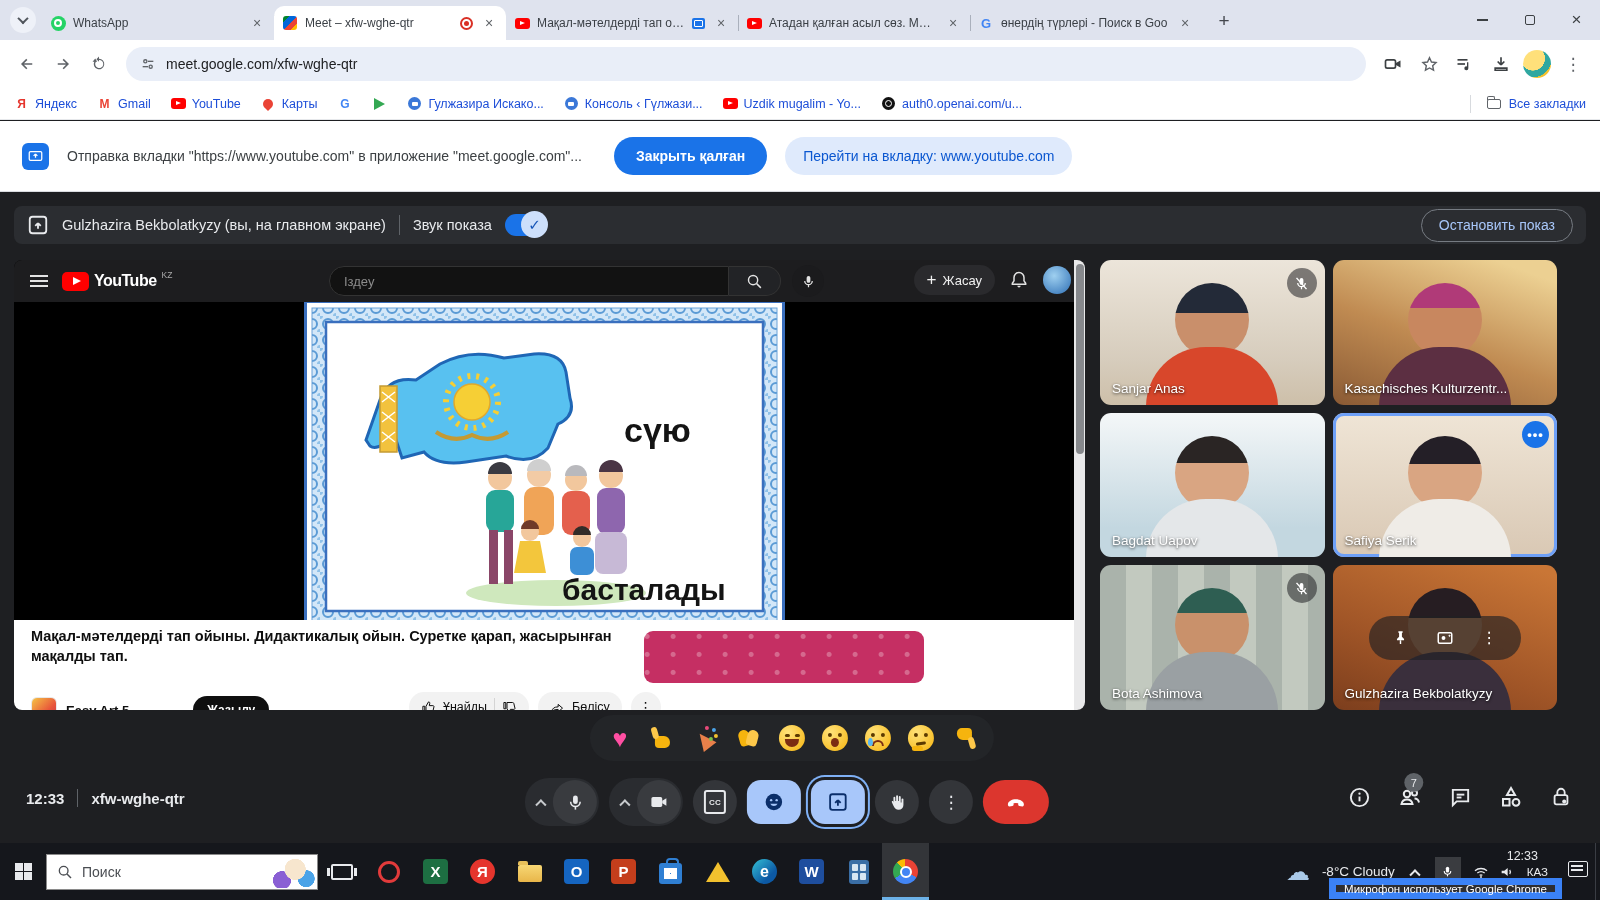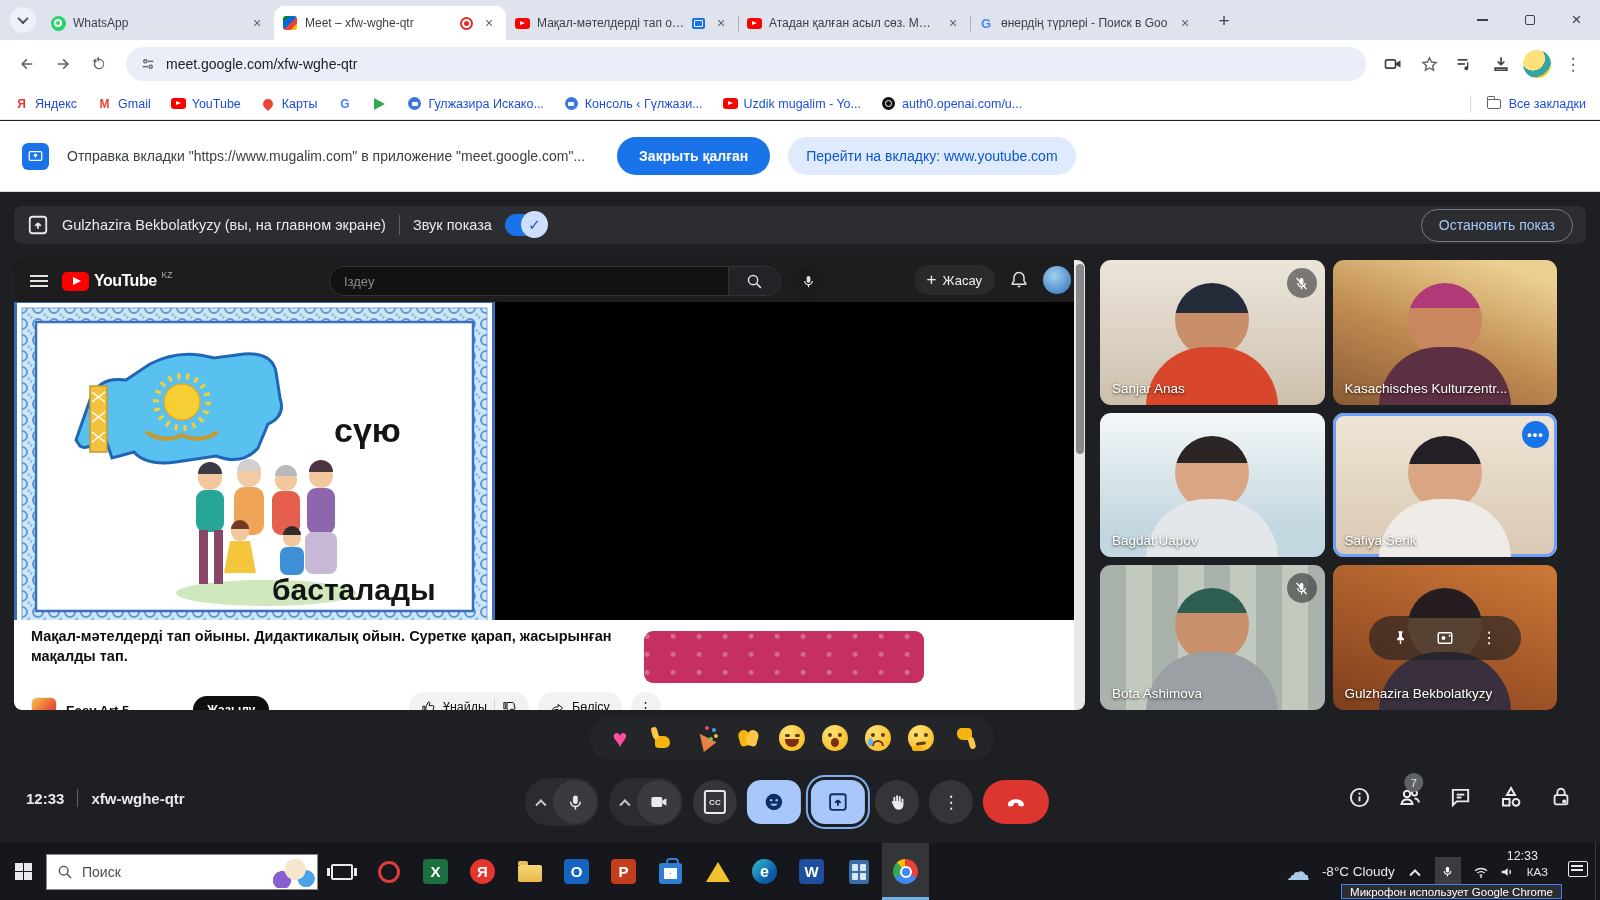--- a/index.html
+++ b/index.html
@@ -86,21 +86,21 @@
   .yt-badge::after{content:"";position:absolute;left:10.5px;top:5px;border-left:8px solid #fff;border-top:4.5px solid transparent;border-bottom:4.5px solid transparent;}
   .yt-word{color:#fff;font-size:16px;font-weight:bold;letter-spacing:-.5px;}
   .yt-sup{color:#aaa;font-size:8.5px;margin-top:-2px;}
   .yt-search{position:absolute;left:315px;top:6px;width:400px;height:30px;border:1px solid #333;background:#121212;border-radius:15px 0 0 15px;display:flex;align-items:center;padding:0 14px;}
   .yt-search-txt{color:#8b8b8b;font-size:13px;}
   .yt-search-btn{position:absolute;left:715px;top:6px;width:52px;height:30px;background:#222326;border:1px solid #333;border-left:none;border-radius:0 15px 15px 0;display:flex;align-items:center;justify-content:center;}
   .yt-mic{position:absolute;left:778px;top:5px;width:32px;height:32px;border-radius:50%;background:#1b1b1d;display:flex;align-items:center;justify-content:center;}
   .yt-right{position:absolute;right:14px;top:5px;display:flex;align-items:center;gap:14px;}
   .yt-create{height:30px;border-radius:15px;background:#2a2a2d;color:#f1f1f1;font-size:13px;display:flex;align-items:center;gap:6px;padding:0 13px;}
   .yt-avatar{width:28px;height:28px;border-radius:50%;background:radial-gradient(circle at 40% 35%,#9fd0f0,#2e6fb5);}
-  .yt-video{position:absolute;left:0;top:42px;right:11px;height:328px;background:#000;display:flex;align-items:center;}
+  .yt-video{position:absolute;left:0;top:42px;right:11px;height:328px;background:#000;display:flex;align-items:center;justify-content:center;}
   .yt-info{position:absolute;left:0;right:11px;bottom:0;height:90px;background:#fff;}
   .yt-title{position:absolute;left:17px;top:7px;width:600px;font-size:14.5px;font-weight:bold;color:#0f0f0f;line-height:1.35;}
   .yt-chan{position:absolute;left:17px;bottom:-14px;display:flex;align-items:center;gap:9px;}
   .chan-av{width:26px;height:26px;border-radius:6px;background:linear-gradient(135deg,#f6c445,#e8553a 60%,#c03550);border:1px solid #e8e8e8;}
   .chan-name{font-size:13px;font-weight:bold;color:#0f0f0f;}
   .btn-sub{height:28px;border-radius:14px;background:#0f0f0f;color:#fff;font-size:12px;font-weight:bold;display:flex;align-items:center;padding:0 14px;margin-left:55px;}
   .yt-actions{position:absolute;left:395px;bottom:-12px;display:flex;align-items:center;gap:9px;}
   .pill{height:30px;border-radius:15px;background:#f2f2f2;display:flex;align-items:center;padding:0 12px;gap:7px;font-size:12.5px;color:#0f0f0f;}
   .pill .vr{width:1px;height:18px;background:#d4d4d4;}
   .pill-dots{width:30px;justify-content:center;padding:0;color:#0f0f0f;font-size:14px;}
@@ -210,21 +210,21 @@
   .store-ic::after{content:"";position:absolute;left:5px;top:5px;width:13px;height:11px;background:linear-gradient(#fff 0 45%,transparent 45% 55%,#fff 55%),linear-gradient(90deg,#fff 0 45%,transparent 45% 55%,#fff 55%);}
   .tray{position:absolute;right:0;top:0;height:100%;display:flex;align-items:center;gap:12px;padding-right:52px;}
   .cloud{color:#a9c9e8;font-size:24px;line-height:20px;}
   .tray-txt{color:#e8eaed;font-size:13.5px;}
   .tray-ic{display:flex;align-items:center;gap:10px;color:#e8eaed;}
   .micbox{width:26px;height:30px;background:rgba(255,255,255,.16);display:flex;align-items:center;justify-content:center;}
   .tray-time{position:absolute;right:62px;top:6px;color:#e8eaed;font-size:12.5px;}
   .notif{position:absolute;right:12px;top:18px;width:20px;height:16px;border:1.7px solid #e8eaed;border-radius:2px;}
   .notif::after{content:"";position:absolute;left:2px;top:3px;width:12px;height:6px;background:linear-gradient(#e8eaed 0 1.5px,transparent 1.5px 4px,#e8eaed 4px 5.5px,transparent 5.5px);}
   .showdesk{position:absolute;right:0;top:0;width:5px;height:100%;border-left:1px solid #3a3d44;}
-  .tooltip{position:absolute;right:38px;bottom:1px;height:15px;background:#2d2d31;border:1px solid #3b82f6;color:#fff;font-size:11.5px;display:flex;align-items:center;padding:0 8px;z-index:6;white-space:nowrap;}
+  .tooltip{position:absolute;right:38px;bottom:1px;height:21px;background:#2d2d31;border:7px solid #3b82f6;color:#fff;font-size:11.5px;display:flex;align-items:center;padding:0 8px;z-index:6;white-space:nowrap;}
 </style>
 </head>
 <body>
 
 <div class="screen">
 
   <div class="tabstrip">
     <div class="ts-chevron">
         <div class="chev-d"></div>
       </div>
@@ -400,21 +400,21 @@
     </div>
   </div>
 
   <div class="banner">
     <div class="bn-icon">
       <svg class="ic" width="15" height="15" viewBox="0 0 24 24">
           <rect x="2" y="4" width="20" height="14" rx="2" fill="none" stroke="#fff" stroke-width="2"></rect>
           <path d="M12 14V8m0 0l-3 3m3-3l3 3" stroke="#fff" stroke-width="2" fill="none"></path>
         </svg>
     </div>
-    <span class="bn-text">Отправка вкладки "https://www.mugalim.com" в приложение "meet.google.com"...</span>
+    <span class="bn-text">Отправка вкладки "https://www.youtube.com" в приложение "meet.google.com"...</span>
     <div class="btn-primary">Закрыть қалған</div>
     <div class="btn-soft">Перейти на вкладку: www.youtube.com</div>
   </div>
 
   <div class="meet">
 
     <div class="meet-header">
       <svg class="ic" width="22" height="22" viewBox="0 0 24 24">
           <rect x="3" y="3" width="18" height="18" rx="3" fill="none" stroke="#e8eaed" stroke-width="2"></rect>
           <path d="M12 16v-6m0 0l-3 3m3-3l3 3" stroke="#e8eaed" stroke-width="2" fill="none"></path>

